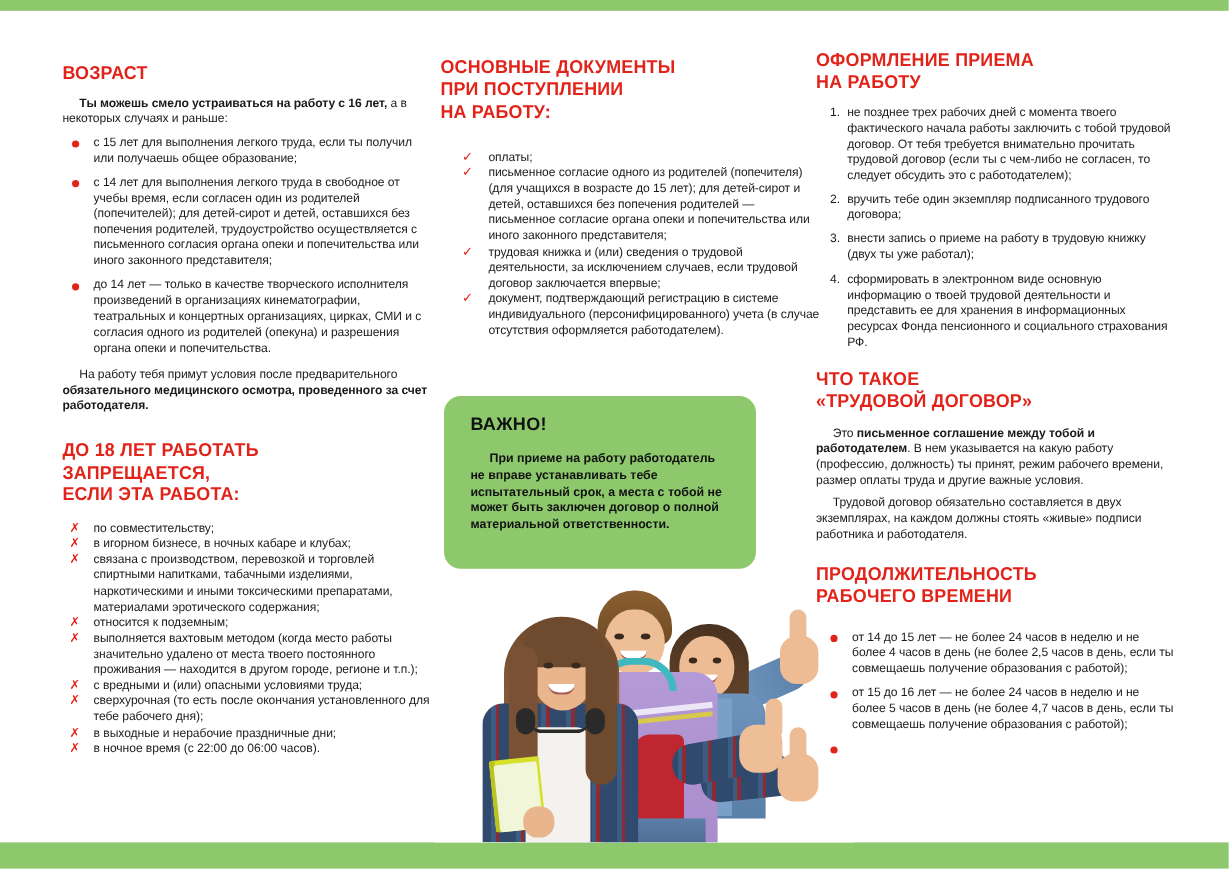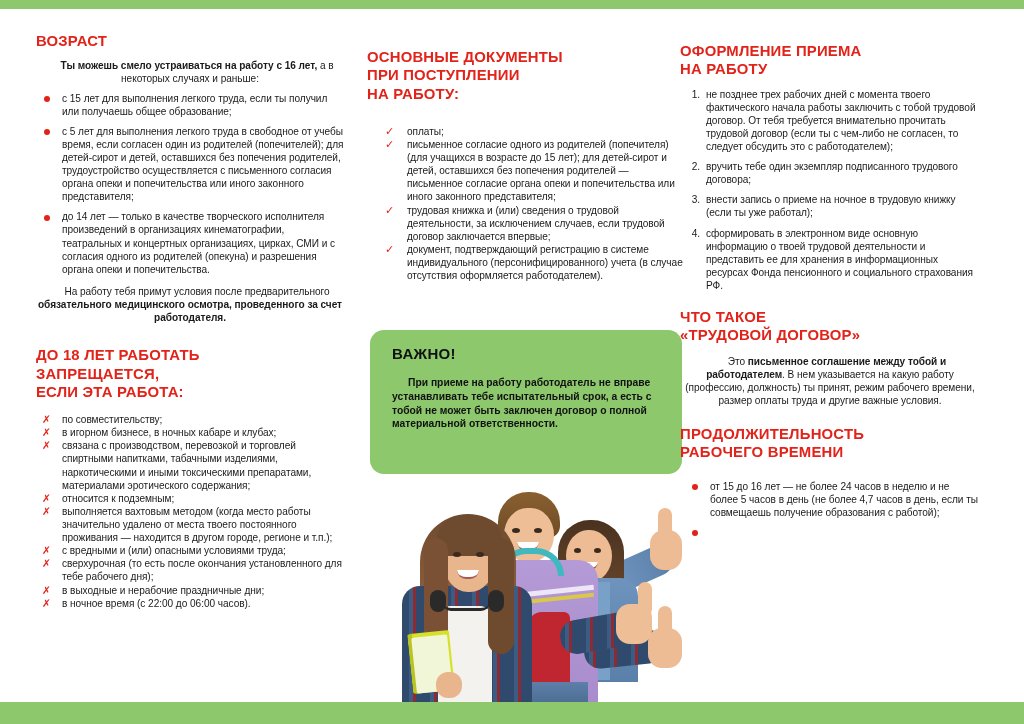--- a/index.html
+++ b/index.html
@@ -44,21 +44,21 @@
     transform: scaleX(0.96);
     transform-origin: left top;
   }
   h2.section-title .ln { display: block; }
 
   p.body {
     margin: 0 0 6px 0;
     font-size: 10.1px;
     line-height: 1.30;
     color: #1a1a1a;
-    text-align: center;
+    text-align: left;
     letter-spacing: -0.05px;
   }
   p.body.indent { text-indent: 14px; }
   p.body b { font-weight: 700; }
 
   ul.blist, ol.nlist {
     margin: 0 0 6px 0;
     padding: 0;
     list-style: none;
   }
@@ -101,21 +101,21 @@
     position: absolute;
     left: 0; top: 0;
     width: 20px;
     text-align: right;
     font-size: 10.1px;
   }
 
   .callout {
     position: absolute;
     left: 370px; top: 330px;
-    width: 312px; height: 144px;
+    width: 260px; height: 144px;
     background: #8DC86C;
     border-radius: 14px;
     padding: 15px 20px 12px 22px;
   }
   .callout h3 {
     margin: 0 0 14px 0;
     font-size: 15px;
     font-weight: 800;
     color: #111111;
     letter-spacing: 0.3px;
@@ -231,33 +231,33 @@
       background:#9AA3AD; border-radius: 4px; }
 </style>
 </head>
 <body>
 
 <div class="page">
 
   <div class="bar-top"></div>
   <div class="bar-bottom"></div>
 
-  <div class="col col-left" style="top:32px;">
+  <div class="col col-left" style="top:53px;margin-left:16px;">
 
     <h2 class="section-title">
       <span class="ln">ВОЗРАСТ</span>
     </h2>
 
     <p class="body indent">
       <b>Ты можешь смело устраиваться на работу с 16 лет,</b><span> а в некоторых случаях и раньше:</span>
     </p>
 
     <ul class="blist">
       <li><span class="mk dot"></span><span>с 15 лет для выполнения легкого труда, если ты получил или получаешь общее образование;</span></li>
-      <li><span class="mk dot"></span><span>с 5 лет для выполнения легкого труда в свободное от учебы время, если согласен один из родителей (попечителей); для детей-сирот и детей, оставшихся без попечения родителей, трудоустройство осуществляется с письменного согласия органа опеки и попечительства или иного законного представителя;</span></li>
+      <li><span class="mk dot"></span><span>с 14 лет для выполнения легкого труда в свободное от учебы время, если согласен один из родителей (попечителей); для детей-сирот и детей, оставшихся без попечения родителей, трудоустройство осуществляется с письменного согласия органа опеки и попечительства или иного законного представителя;</span></li>
       <li><span class="mk dot"></span><span>до 14 лет — только в качестве творческого исполнителя произведений в организациях кинематографии, театральных и концертных организациях, цирках, СМИ и с согласия одного из родителей (опекуна) и разрешения органа опеки и попечительства.</span></li>
     </ul>
 
     <p class="body indent" style="margin-top:9px;">
       <span>На работу тебя примут условия после предварительного </span><b>обязательного медицинского осмотра, проведенного за счет работодателя.</b>
     </p>
 
     <h2 class="section-title" style="margin-top:22px;">
       <span class="ln">ДО 18 ЛЕТ РАБОТАТЬ</span>
       <span class="ln">ЗАПРЕЩАЕТСЯ,</span>
@@ -288,21 +288,21 @@
     <ul class="blist tight" style="margin-top:22px; padding-left:14px;">
       <li><span class="mk check">✓</span><span>оплаты;</span></li>
       <li><span class="mk check">✓</span><span>письменное согласие одного из родителей (попечителя) (для учащихся в возрасте до 15 лет); для детей-сирот и детей, оставшихся без попечения родителей — письменное согласие органа опеки и попечительства или иного законного представителя;</span></li>
       <li><span class="mk check">✓</span><span>трудовая книжка и (или) сведения о трудовой деятельности, за исключением случаев, если трудовой договор заключается впервые;</span></li>
       <li><span class="mk check">✓</span><span>документ, подтверждающий регистрацию в системе индивидуального (персонифицированного) учета (в случае отсутствия оформляется работодателем).</span></li>
     </ul>
   </div>
 
   <div class="callout">
     <h3>ВАЖНО!</h3>
-    <p>При приеме на работу работодатель не вправе устанавливать тебе испытательный срок, а есть с тобой не может быть заключен договор о полной материальной ответственности.</p>
+    <p>При приеме на работу работодатель не вправе устанавливать тебе испытательный срок, а места с тобой не может быть заключен договор о полной материальной ответственности.</p>
   </div>
 
   <div class="photo">
     <span class="ph r-arm"></span>
     <span class="ph r-thumb"></span>
     <span class="ph r-hand"></span>
     <span class="ph r-hair"></span>
     <span class="ph r-face"></span>
     <span class="ph r-eye-l"></span>
     <span class="ph r-eye-r"></span>
@@ -353,37 +353,39 @@
 
     <h2 class="section-title">
       <span class="ln">ОФОРМЛЕНИЕ ПРИЕМА</span>
       <span class="ln">НА РАБОТУ</span>
     </h2>
 
 
     <ol class="nlist">
       <li><span class="num">1.</span><span>не позднее трех рабочих дней с момента твоего фактического начала работы заключить с тобой трудовой договор. От тебя требуется внимательно прочитать трудовой договор (если ты с чем-либо не согласен, то следует обсудить это с работодателем);</span></li>
       <li><span class="num">2.</span><span>вручить тебе один экземпляр подписанного трудового договора;</span></li>
-      <li><span class="num">3.</span><span>внести запись о приеме на ночное в трудовую книжку (если ты уже работал);</span></li>
+      <li><span class="num">3.</span><span>внести запись о приеме на работу в трудовую книжку (двух ты уже работал);</span></li>
       <li><span class="num">4.</span><span>сформировать в электронном виде основную информацию о твоей трудовой деятельности и представить ее для хранения в информационных ресурсах Фонда пенсионного и социального страхования РФ.</span></li>
     </ol>
 
     <h2 class="section-title" style="margin-top:16px;">
       <span class="ln">ЧТО ТАКОЕ</span>
       <span class="ln">«ТРУДОВОЙ ДОГОВОР»</span>
     </h2>
 
     <p class="body indent" style="margin-top:10px;">
       <span>Это </span><b>письменное соглашение между тобой и работодателем</b><span>. В нем указывается на какую работу (профессию, должность) ты принят, режим рабочего времени, размер оплаты труда и другие важные условия.</span>
     </p>
+    <p class="body indent">Трудовой договор обязательно составляется в двух экземплярах, на каждом должны стоять «живые» подписи работника и работодателя.</p>
 
     <h2 class="section-title" style="margin-top:18px;">
       <span class="ln">ПРОДОЛЖИТЕЛЬНОСТЬ</span>
       <span class="ln">РАБОЧЕГО ВРЕМЕНИ</span>
     </h2>
 
     <ul class="blist" style="margin-top:18px; padding-left:4px;">
+      <li><span class="mk dot"></span><span>от 14 до 15 лет — не более 24 часов в неделю и не более 4 часов в день (не более 2,5 часов в день, если ты совмещаешь получение образования с работой);</span></li>
       <li><span class="mk dot"></span><span>от 15 до 16 лет — не более 24 часов в неделю и не более 5 часов в день (не более 4,7 часов в день, если ты совмещаешь получение образования с работой);</span></li>
       <li><span class="mk dot"></span></li>
     </ul>
   </div>
 
 </div>
 
 </body></html>

